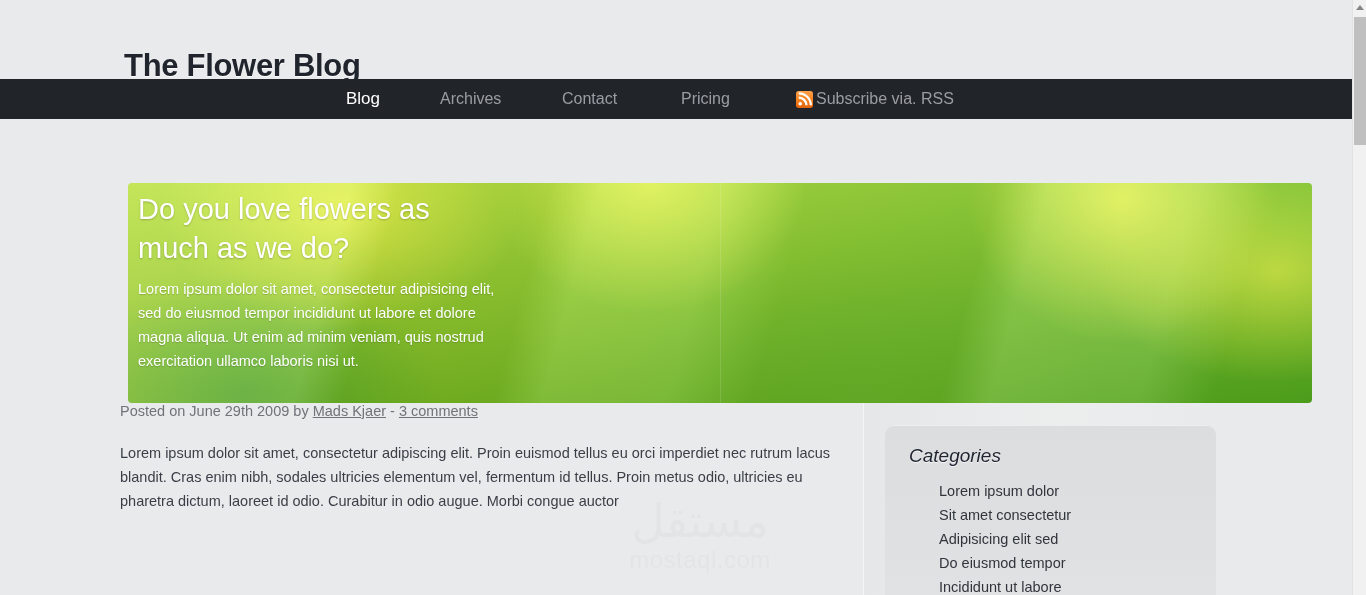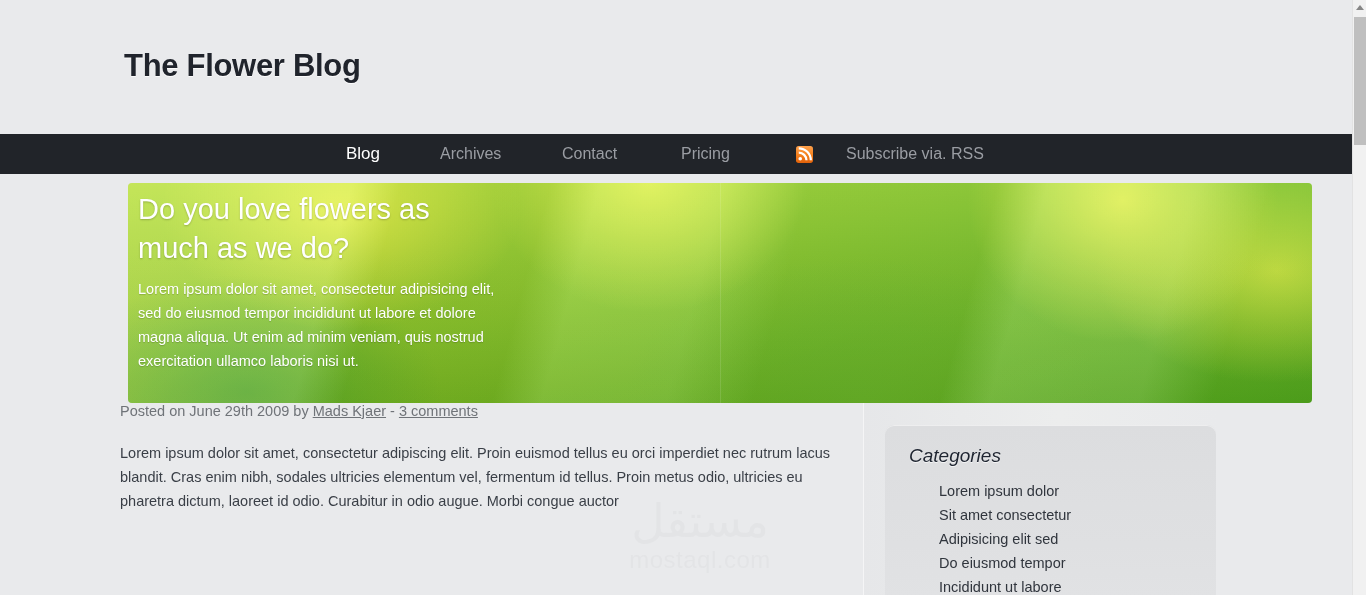--- a/index.html
+++ b/index.html
@@ -32,21 +32,21 @@
     position: absolute;
     inset: 0;
     background-image: radial-gradient(rgba(160,165,172,0.18) 0.6px, transparent 0.7px);
     background-size: 4px 4px;
     pointer-events: none;
   }
 
   
   .site-header {
     position: relative;
-    height: 134px;
+    height: 79px;
     background: #e9eaec;
   }
   .site-title {
     position: absolute;
     left: 124px;
     top: 48px;
     font-size: 31px;
     font-weight: bold;
     color: #20242c;
     letter-spacing: -0.3px;
@@ -90,21 +90,20 @@
     top: 0;
     height: 40px;
     line-height: 40px;
     font-size: 16px;
     color: #9a9da3;
     text-decoration: none;
     white-space: nowrap;
     display: flex;
     align-items: center;
     cursor: pointer;
-    gap: 30px;
   }
   .rss-icon {
     width: 17px;
     height: 17px;
     margin-right: 3px;
     flex: none;
     display: block;
   }
 
   

